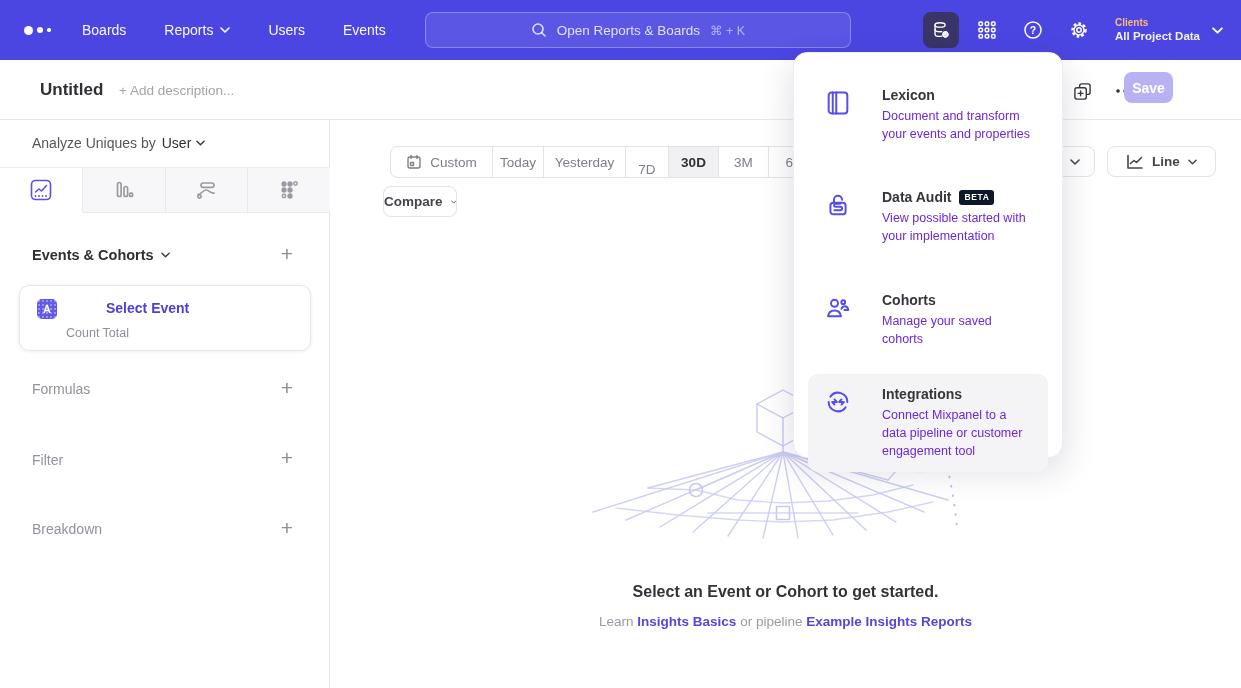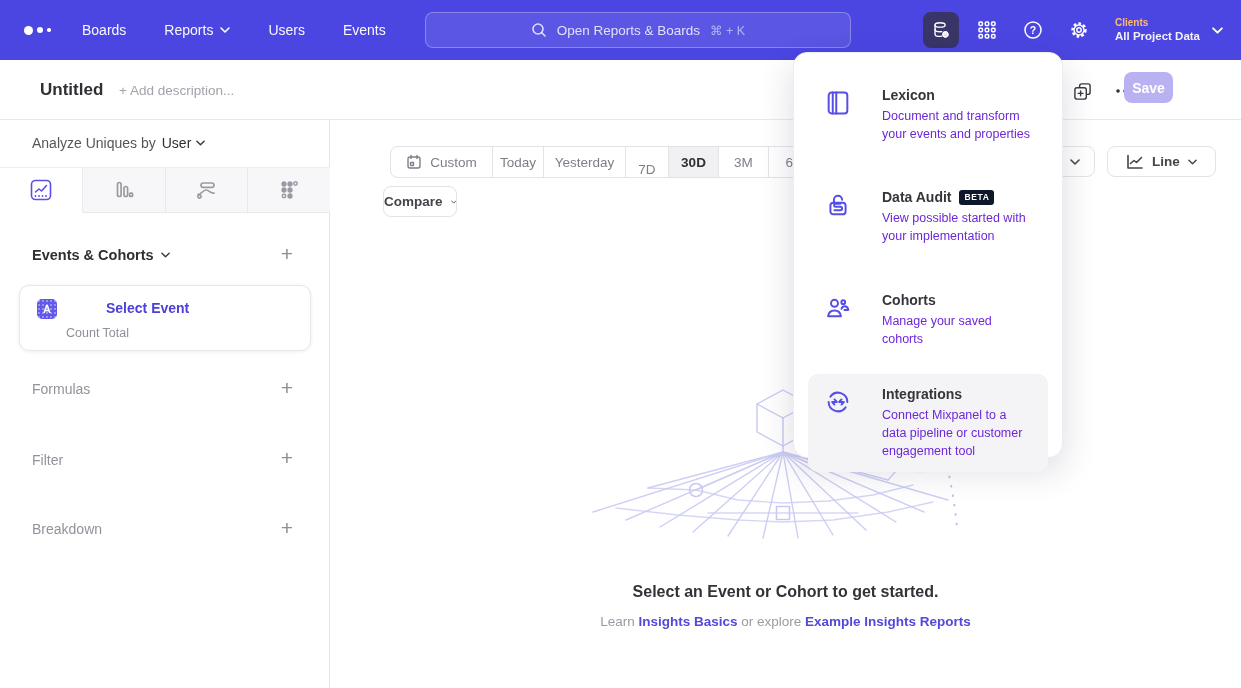--- a/index.html
+++ b/index.html
@@ -367,21 +367,21 @@
     <rect x="188.5" y="146.5" width="13" height="13" stroke-width="1.6"></rect>
 
     <path d="M300 120l22-25 10 17" opacity=".9"></path>
     <path d="M352 80c8 26 14 56 17 88" stroke="#b9bbee" stroke-width="2" stroke-dasharray="0.5 9"></path>
   </svg>
 
   <div class="empty-title">Select an Event or Cohort to get started.</div>
   <div class="empty-sub">
     <span>Learn</span>
     <a>Insights Basics</a>
-    <span>or explore</span>
+    <span>or pipeline</span>
     <a>Example Insights Reports</a>
   </div>
 </main>
 
 <div class="menu-panel">
 
   <div class="menu-item">
     <span class="mi-icon">
       <svg width="28" height="28" viewBox="0 0 24 24" fill="none" stroke="#564ee8" stroke-width="1.7" stroke-linecap="round">
         <rect x="4" y="3" width="16" height="18" rx="2.5"></rect>

